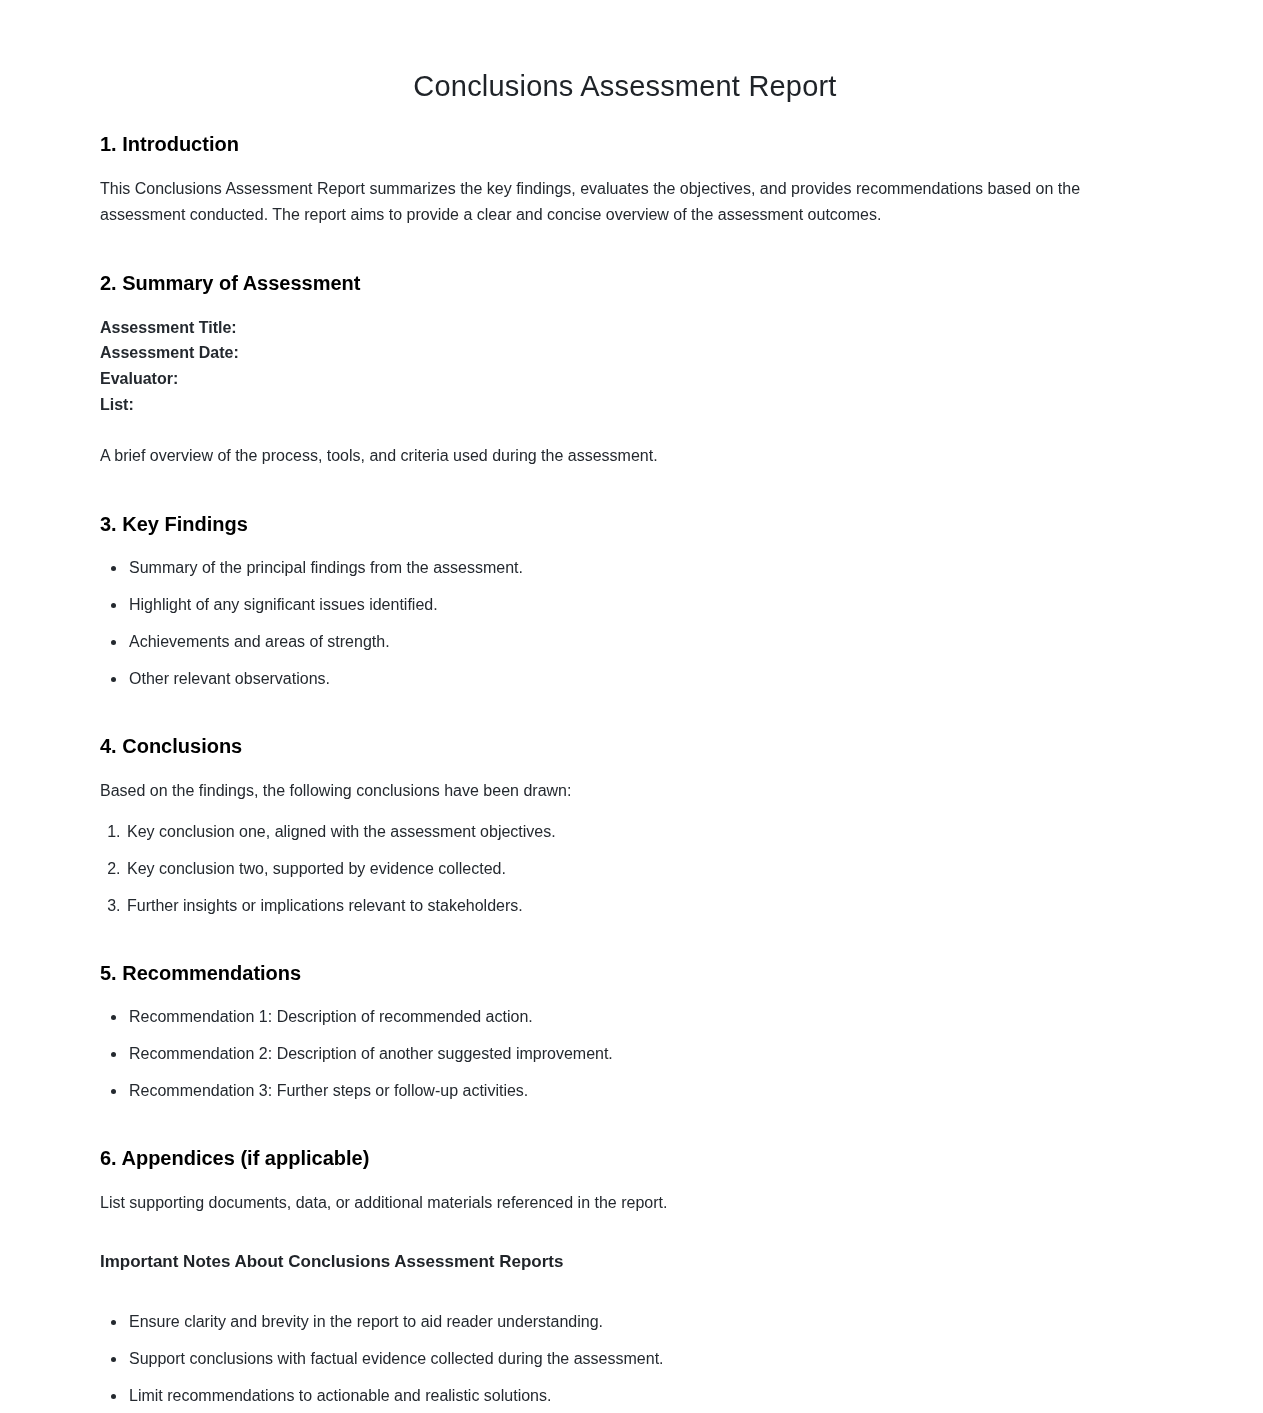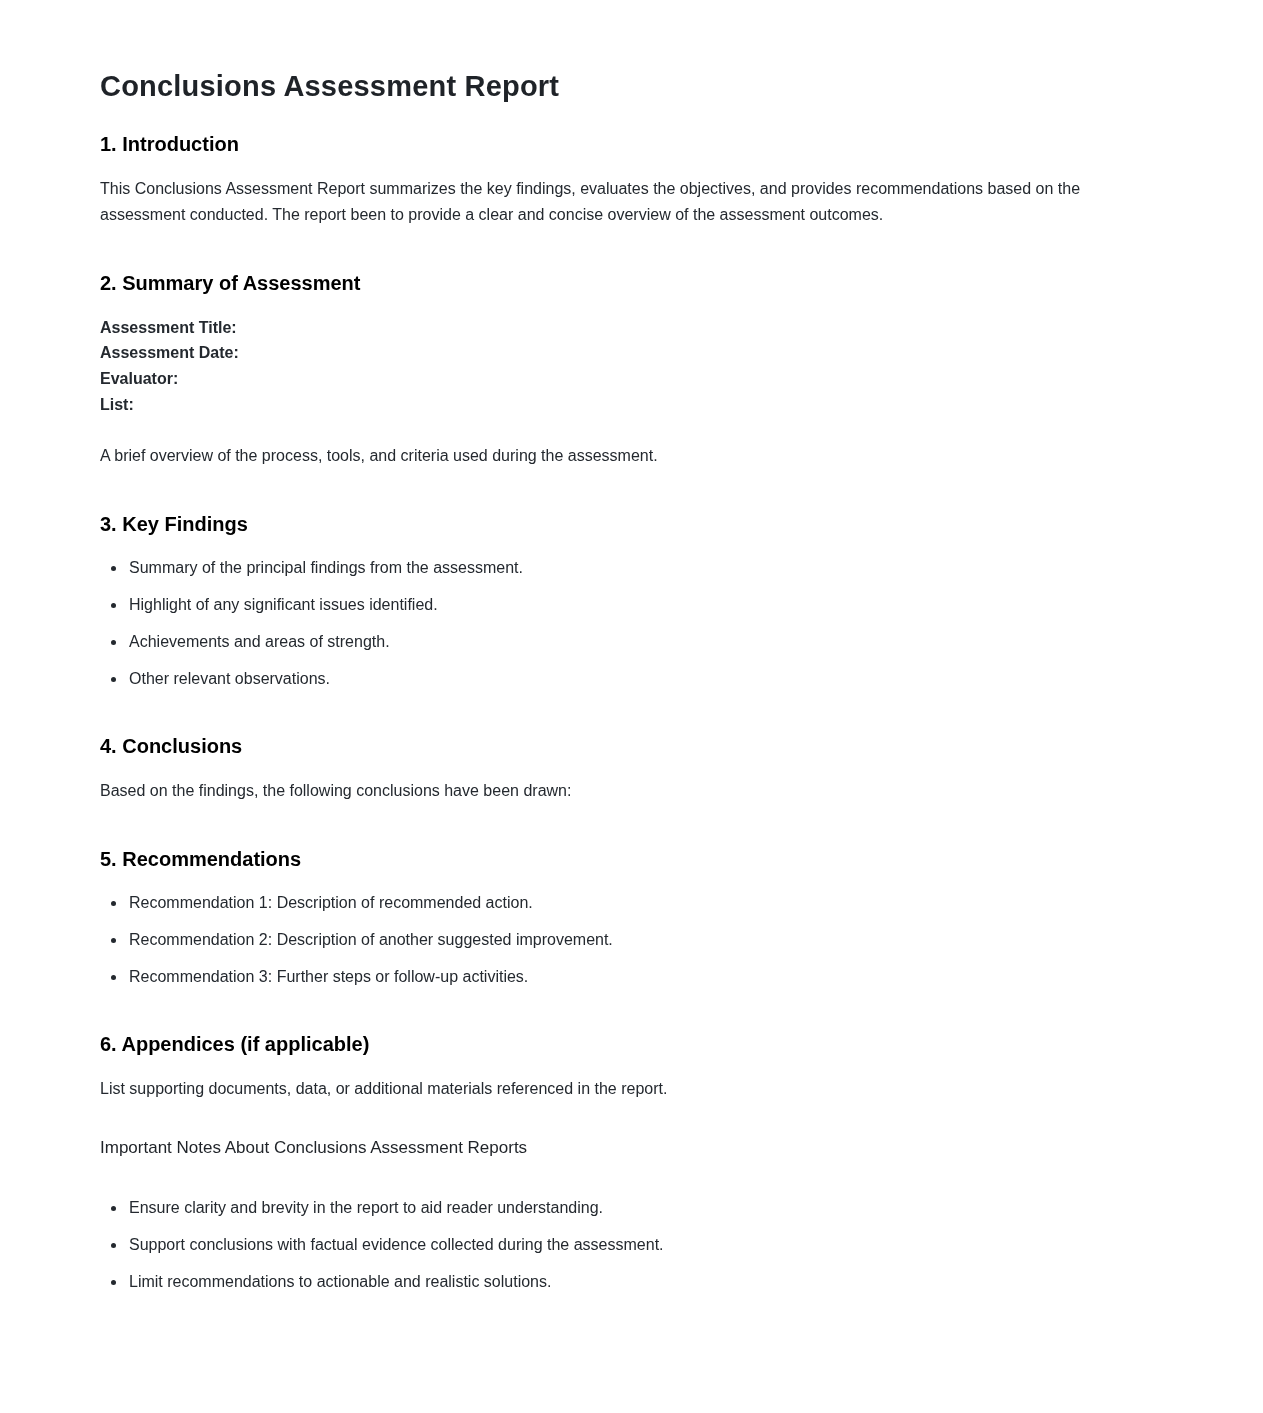--- a/index.html
+++ b/index.html
@@ -9,22 +9,23 @@
     color: #24292f;
   }
   .page {
     width: 1263px;
     min-height: 1413px;
     margin: 0 auto;
     background: #ffffff;
     padding: 70px 113px 80px 100px;
   }
   .doc-title {
+    text-align: center;
     font-size: 29px;
-    font-weight: 700;
+    font-weight: 400;
     color: #1f2328;
     margin: 0 0 30px 0;
     letter-spacing: 0.2px;
   }
   h2.section-heading {
     font-size: 20px;
     font-weight: 700;
     color: #000000;
     margin: 44px 0 20px 0;
   }
@@ -53,35 +54,35 @@
     margin: 0 0 13px 0;
     padding-left: 2px;
   }
   ol.number-list {
     margin: 10px 0 16px 0;
     padding-left: 25px;
     list-style: decimal;
   }
   h3.notes-heading {
     font-size: 17px;
-    font-weight: 400;
+    font-weight: 700;
     color: #1f2328;
     margin: 36px 0 38px 0;
   }
 </style>
 </head>
 <body>
 
 <div class="page">
 
   <h1 class="doc-title">Conclusions Assessment Report</h1>
 
   <section>
     <h2 class="section-heading first">1. Introduction</h2>
-    <p class="body-text">This Conclusions Assessment Report summarizes the key findings, evaluates the objectives, and provides recommendations based on the assessment conducted. The report been to provide a clear and concise overview of the assessment outcomes.</p>
+    <p class="body-text">This Conclusions Assessment Report summarizes the key findings, evaluates the objectives, and provides recommendations based on the assessment conducted. The report aims to provide a clear and concise overview of the assessment outcomes.</p>
   </section>
 
   <section>
     <h2 class="section-heading">2. Summary of Assessment</h2>
     <div class="fields-block">
       <p class="field-line">Assessment Title:</p>
       <p class="field-line">Assessment Date:</p>
       <p class="field-line">Evaluator:</p>
       <p class="field-line">List:</p>
     </div>
@@ -94,20 +95,25 @@
       <li>Summary of the principal findings from the assessment.</li>
       <li>Highlight of any significant issues identified.</li>
       <li>Achievements and areas of strength.</li>
       <li>Other relevant observations.</li>
     </ul>
   </section>
 
   <section>
     <h2 class="section-heading">4. Conclusions</h2>
     <p class="body-text">Based on the findings, the following conclusions have been drawn:</p>
+    <ol class="number-list">
+      <li>Key conclusion one, aligned with the assessment objectives.</li>
+      <li>Key conclusion two, supported by evidence collected.</li>
+      <li>Further insights or implications relevant to stakeholders.</li>
+    </ol>
   </section>
 
   <section>
     <h2 class="section-heading">5. Recommendations</h2>
     <ul class="bullet-list">
       <li>Recommendation 1: Description of recommended action.</li>
       <li>Recommendation 2: Description of another suggested improvement.</li>
       <li>Recommendation 3: Further steps or follow-up activities.</li>
     </ul>
   </section>

